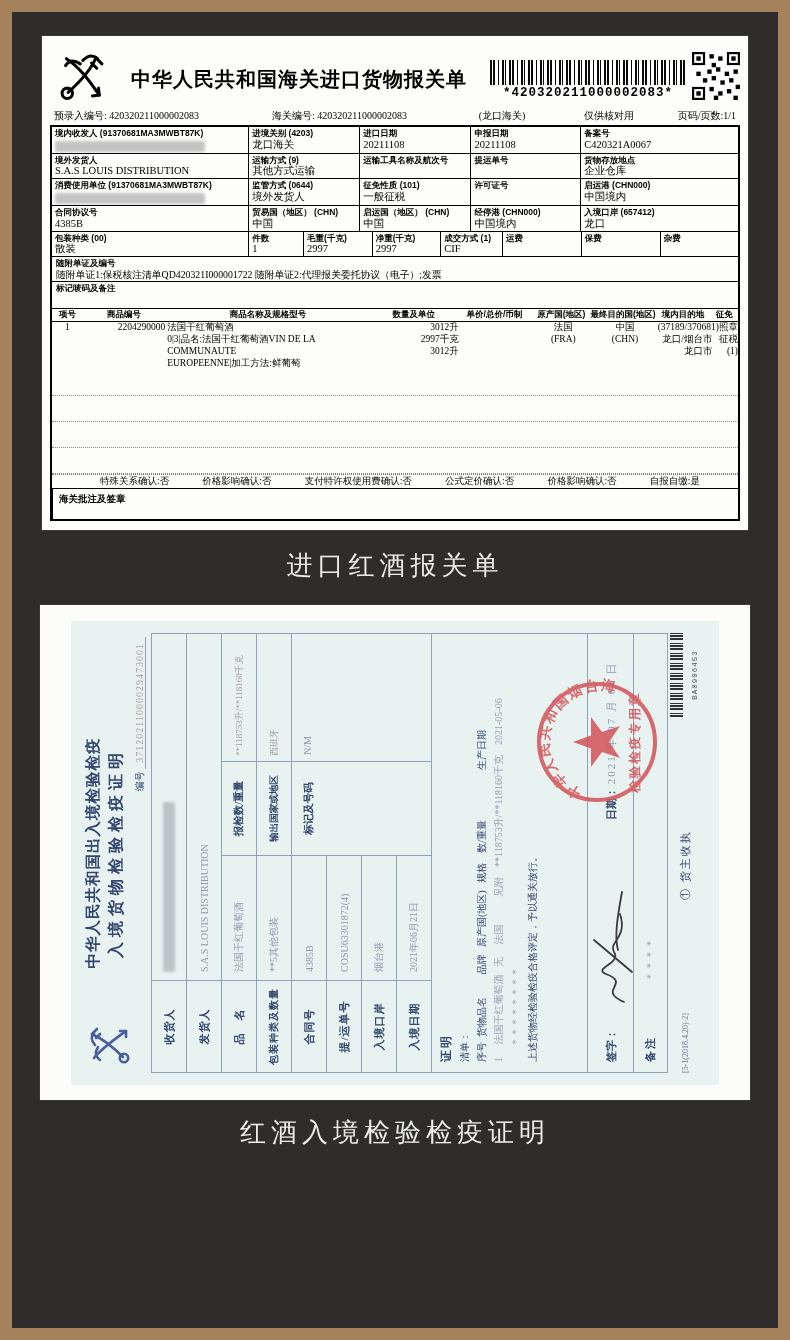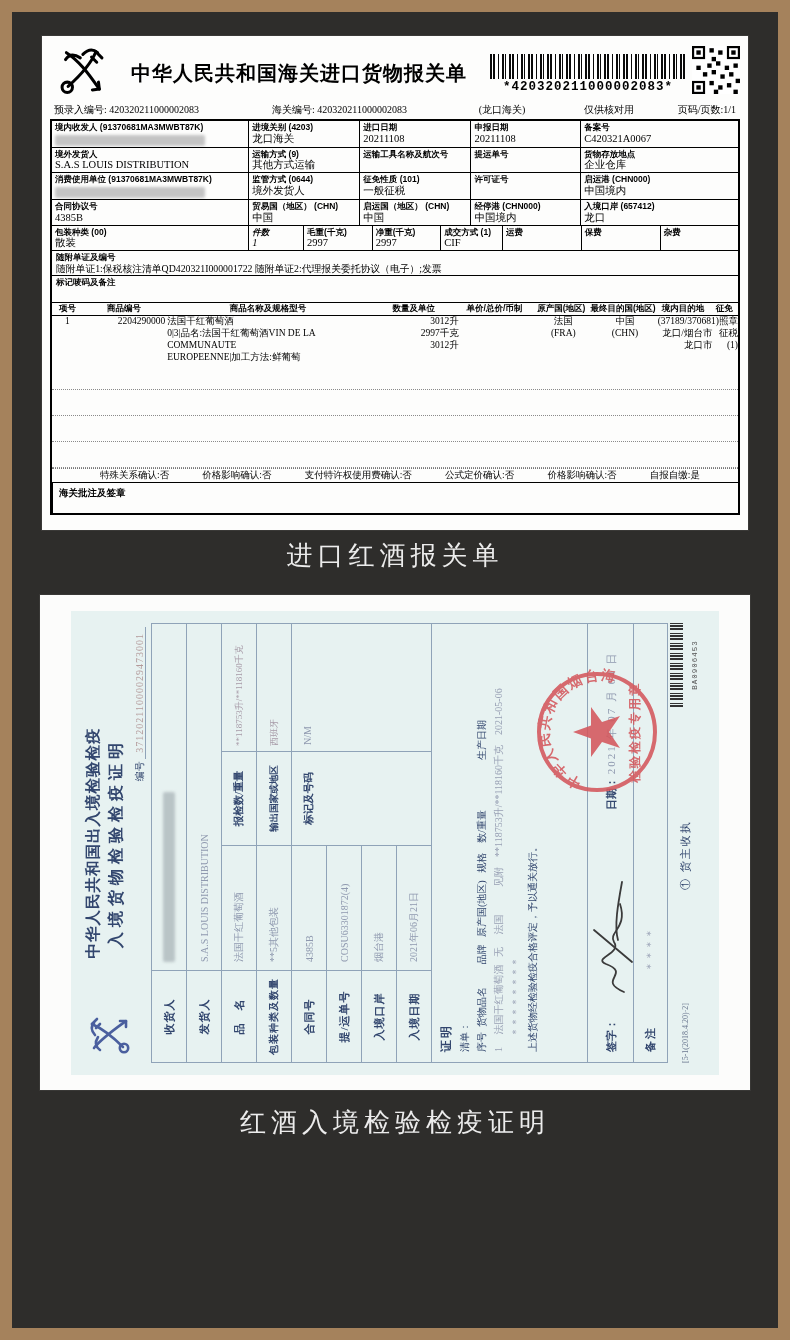--- a/index.html
+++ b/index.html
@@ -5,41 +5,41 @@
   html,body{margin:0;padding:0;background:#1c1b1a;}
   body{width:790px;height:1340px;position:relative;font-family:"Liberation Serif","DejaVu Serif",serif;}
   .frame{box-sizing:border-box;width:790px;height:1340px;background:#2e2d2b;border:12px solid #a5825c;overflow:hidden;}
 
   
   .banner{text-align:center;}
   .banner-title{margin-top:38px;font-size:63px;font-weight:bold;color:#aa885e;letter-spacing:5px;line-height:1.1;}
   .banner-sub{margin-top:22px;font-size:34px;color:#ffffff;letter-spacing:2px;font-weight:bold;}
 
   
-  .doc1{box-sizing:border-box;width:706px;height:494px;background:#fdfdfc;margin:24px auto 0 auto;padding:6px 8px 8px 8px;color:#000;box-shadow:0 0 0 1px #3a3937;}
+  .doc1{box-sizing:border-box;width:706px;height:494px;background:#fdfdfc;margin:24px auto 0 auto;padding:12px 8px 8px 8px;color:#000;box-shadow:0 0 0 1px #3a3937;}
   .d-head{display:flex;align-items:flex-start;height:58px;}
   .d-emblem{width:52px;height:56px;flex:0 0 52px;margin-left:6px;}
   .d-title{flex:1;text-align:center;font-size:20px;font-weight:bold;padding-top:18px;letter-spacing:1px;white-space:nowrap;}
   .d-barwrap{width:196px;flex:0 0 196px;padding-top:12px;}
   .d-bars{height:25px;background:repeating-linear-gradient(90deg,#0a0a0a 0 2px,#fff 2px 3px,#0a0a0a 3px 5px,#fff 5px 8px,#0a0a0a 8px 9px,#fff 9px 12px,#0a0a0a 12px 14px,#fff 14px 15px,#0a0a0a 15px 16px,#fff 16px 19px);}
   .d-barnum{font-family:"Liberation Mono","DejaVu Sans Mono",monospace;font-size:12.5px;font-weight:bold;letter-spacing:1px;text-align:center;margin-top:1px;white-space:nowrap;}
   .d-qr{width:48px;height:48px;flex:0 0 48px;margin-left:6px;margin-top:4px;}
   .d-meta{display:flex;font-size:10px;padding:3px 4px 2px 4px;white-space:nowrap;}
   .d-meta span{display:block;}
   .m1{width:218px;} .m2{width:170px;} .m3{width:120px;text-align:center;} .m4{flex:1;text-align:center;} .m5{width:80px;text-align:right;}
   .d-table{border:2px solid #000;display:flex;flex-direction:column;height:392px;}
   .d-row{display:flex;border-top:1px solid #000;}
   .d-row:first-child{border-top:0;}
   .d-cell{box-sizing:border-box;border-left:1px solid #000;padding:1px 3px;overflow:hidden;}
   .d-cell:first-child{border-left:0;}
   .d-l{display:block;font-size:8.5px;font-weight:bold;line-height:1.25;font-family:"Liberation Sans","DejaVu Sans",sans-serif;}
   .d-v{display:block;font-size:10.5px;line-height:1.15;}
   .h33{height:32px;} .h31{height:30px;}
   .c0{width:28.6%;} .c1{width:16.2%;} .c2{width:16.2%;} .c3{width:16.0%;} .c4{width:23%;flex:1;}
-  .p0{width:28.6%;} .p1{width:8%;font-style:italic;} .p2{width:10%;} .p3{width:10%;} .p4{width:9%;} .p5{width:11.5%;} .p6{width:11.5%;} .p7{flex:1;}
+  .p0{width:28.6%;} .p1{width:8%;} .p2{width:10%;} .p3{width:10%;} .p4{width:9%;} .p5{width:11.5%;} .p6{width:11.5%;} .p7{flex:1;}
   .d-wide{height:29px;padding:1px 4px;}
   .d-marks{height:50px;padding:1px 4px;}
   .marks-text{font-size:9.3px;line-height:1.3;}
   .d-ihead{display:flex;border-top:1px solid #000;font-size:8.5px;font-weight:bold;height:14px;align-items:center;font-family:"Liberation Sans","DejaVu Sans",sans-serif;}
   .d-ihead span{display:block;text-align:center;}
   .i0{width:4.5%;} .i1{width:12%;} .i2{width:30%;} .i3{width:12.5%;} .i4{width:11%;} .i5{width:8.5%;} .i6{width:9.5%;} .i7{width:8%;} .i8{flex:1;}
   .d-item{display:flex;border-top:1px solid #000;font-size:9.5px;height:46px;line-height:1.25;}
   .d-item span{display:block;white-space:pre-line;}
   .ta-r{text-align:right;} .ta-c{text-align:center;}
   .d-empty{flex:1;padding-top:2px;}
@@ -48,21 +48,21 @@
   .d-footer{display:flex;border-top:1px solid #000;height:62px;}
   .df-left{flex:1;position:relative;padding:6px 6px;font-size:9.5px;}
   .df-line1{display:flex;gap:36px;padding-left:4px;}
   .df-unit{position:absolute;left:10px;top:36px;}
   .df-statement{position:absolute;right:10px;top:8px;font-weight:bold;font-size:9.5px;}
   .df-seal{position:absolute;right:64px;top:28px;font-weight:bold;font-size:9.5px;}
   .df-right{width:33%;border-left:1px solid #000;padding:4px 6px;font-size:9.5px;font-weight:bold;}
   .blur{background:#c4c4c4;filter:blur(1.6px);border-radius:2px;}
 
   .caption{ text-align:center;color:#ececec;font-size:26px;letter-spacing:5px;}
-  .cap1{margin-top:8px;}
+  .cap1{margin-top:18px;}
   .cap2{margin-top:15px;}
 
   
   .cert-photo{position:relative;width:710px;height:495px;background:#fcfcfb;margin:22px auto 0 auto;box-shadow:0 0 0 1px #393836;overflow:hidden;}
   .cert-rot{position:absolute;left:50%;top:50%;width:464px;height:648px;transform:translate(-50%,-50%) rotate(-90deg);background:#e7f2f1;color:#32466e;}
   .c-head{position:relative;text-align:center;padding-top:12px;}
   .c-emblem{position:absolute;left:20px;top:16px;width:40px;height:44px;}
   .c-t1{font-size:15.5px;font-weight:bold;letter-spacing:1px;}
   .c-t2{font-size:16px;font-weight:bold;letter-spacing:5px;margin-top:2px;}
   .c-no{ text-align:right;padding-right:16px;margin-top:6px;font-size:10px;}

